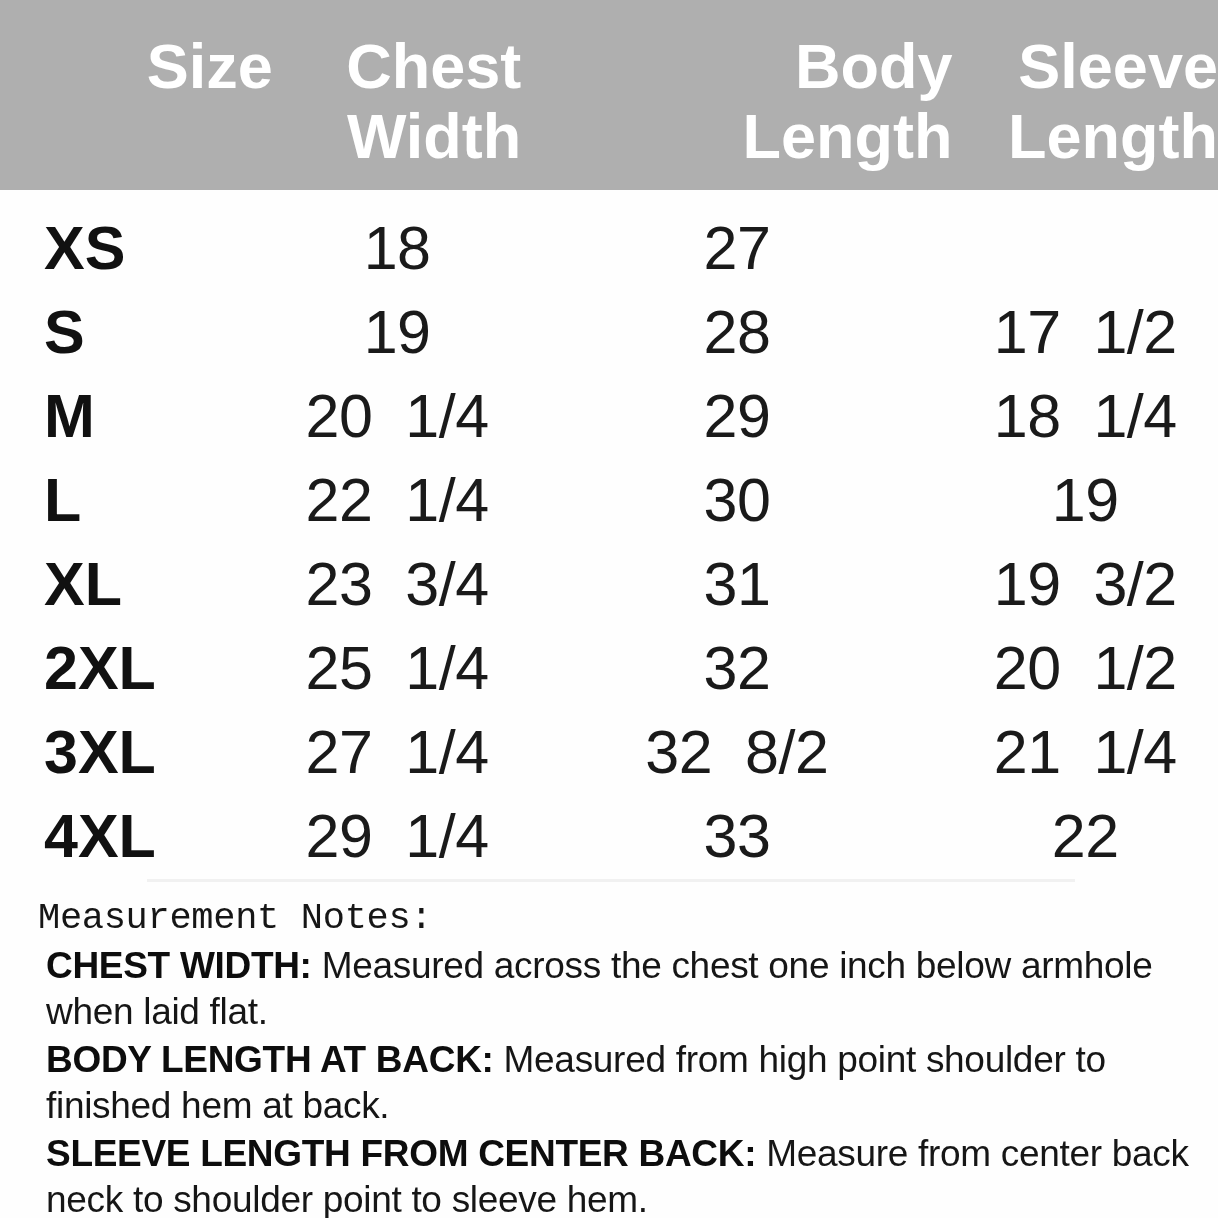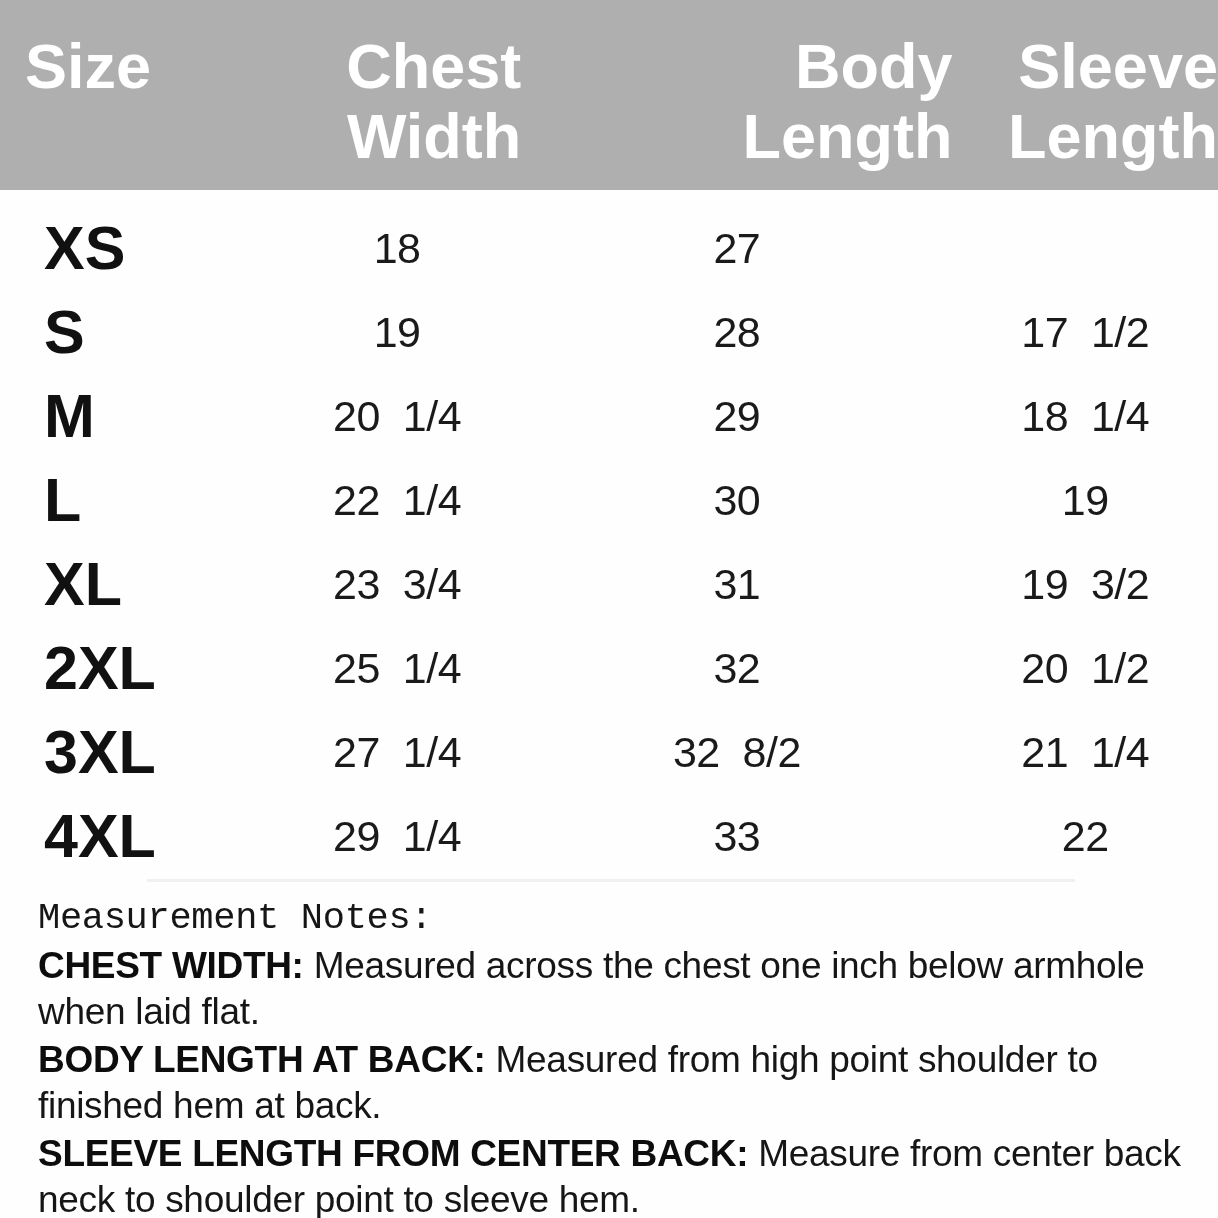--- a/index.html
+++ b/index.html
@@ -19,40 +19,40 @@
     background: #afafaf;
     color: #ffffff;
     display: grid;
     grid-template-columns: 22.4% 20.4% 35.4% 21.8%;
     font-weight: bold;
     font-size: 63px;
     line-height: 70px;
     padding-top: 31px;
   }
   .hcell { text-align: right; }
-  .hcell.first { text-align: left; padding-left: 25px; }
+  .hcell.first { text-align: right; padding-left: 46px; }
   .hcell span { display: block; }
 
   
   .tbody { padding-top: 16px; }
   .trow {
     display: grid;
     grid-template-columns: 22.4% 20.4% 35.4% 21.8%;
     height: 84px;
     line-height: 84px;
     color: #1a1a1a;
   }
   .cell-size {
     font-weight: bold;
     font-size: 61px;
     padding-left: 44px;
     color: #111111;
   }
   .cell-val {
-    font-size: 43px;
+    font-size: 61px;
     text-align: center;
     white-space: pre;
     letter-spacing: -0.5px;
   }
 
   .divider {
     margin-left: 147px;
     width: 928px;
     height: 3px;
     background: #f1f1f1;
@@ -63,21 +63,21 @@
   .notes {
     margin: 13px 32px 0 38px;
     width: 1178px;
     max-width: 1178px;
     color: #161616;
     font-size: 37px;
     line-height: 46px;
     letter-spacing: -0.3px;
   }
   .notes-title { margin-bottom: 2px; font-family: Liberation Mono, monospace; }
-  .note { margin: 2px 0; }
+  .note { margin: 2px 8px; }
   .note b { font-weight: bold; color: #0d0d0d; }
 </style>
 </head>
 <body>
 
 <div class="page">
 
   <div class="size-chart-header">
     <div class="hcell first">
       <span>Size</span>

